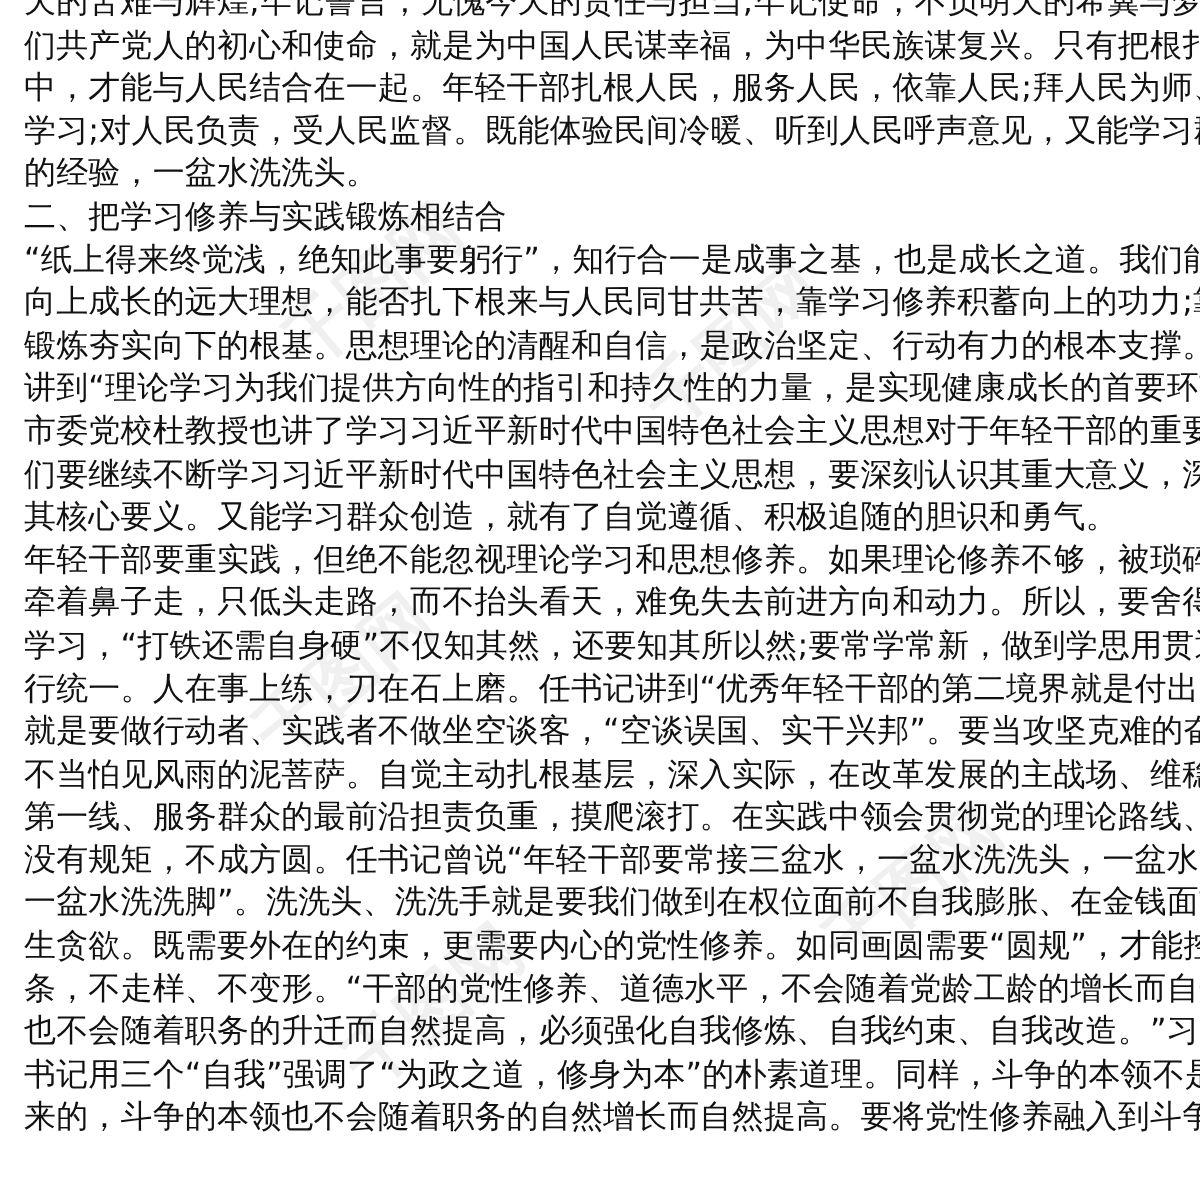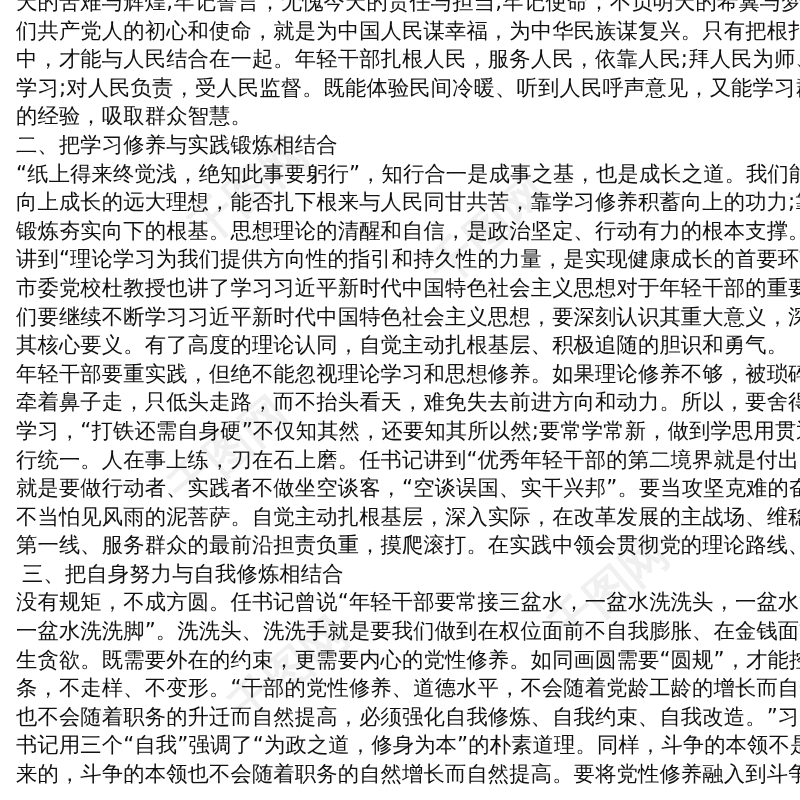--- a/index.html
+++ b/index.html
@@ -28,43 +28,42 @@
 </style>
 </head>
 <body>
 
 <div class="page">
   <div>
     <div class="line">天的苦难与辉煌;牢记誓言，无愧今天的责任与担当;牢记使命，不负明天的希冀与梦想 。我</div>
     <div class="line">们共产党人的初心和使命，就是为中国人民谋幸福，为中华民族谋复兴。只有把根扎在群众</div>
     <div class="line">中，才能与人民结合在一起。年轻干部扎根人民，服务人民，依靠人民;拜人民为师、向人民</div>
     <div class="line">学习;对人民负责，受人民监督。既能体验民间冷暖、听到人民呼声意见，又能学习群众创造</div>
-    <div class="line last">的经验，吸取群众智慧。</div>
+    <div class="line last">的经验，一盆水洗洗头。</div>
   </div>
 
   <div>
     <div class="line heading">二、把学习修养与实践锻炼相结合</div>
     <div class="line">“纸上得来终觉浅，绝知此事要躬行”，知行合一是成事之基，也是成长之道。我们能否树立</div>
     <div class="line">向上成长的远大理想，能否扎下根来与人民同甘共苦，靠学习修养积蓄向上的功力;靠实践</div>
     <div class="line">锻炼夯实向下的根基。思想理论的清醒和自信，是政治坚定、行动有力的根本支撑。任书记</div>
     <div class="line">讲到“理论学习为我们提供方向性的指引和持久性的力量，是实现健康成长的首要环节。”XXX</div>
     <div class="line">市委党校杜教授也讲了学习习近平新时代中国特色社会主义思想对于年轻干部的重要性。我</div>
     <div class="line">们要继续不断学习习近平新时代中国特色社会主义思想，要深刻认识其重大意义，深刻理解</div>
-    <div class="line last">其核心要义。有了高度的理论认同，自觉主动扎根基层、积极追随的胆识和勇气。</div>
+    <div class="line last">其核心要义。又能学习群众创造，就有了自觉遵循、积极追随的胆识和勇气。</div>
     <div class="line">年轻干部要重实践，但绝不能忽视理论学习和思想修养。如果理论修养不够，被琐碎的事务</div>
     <div class="line">牵着鼻子走，只低头走路，而不抬头看天，难免失去前进方向和动力。所以，要舍得花精力</div>
     <div class="line">学习，“打铁还需自身硬”不仅知其然，还要知其所以然;要常学常新，做到学思用贯通，知信</div>
     <div class="line">行统一。人在事上练，刀在石上磨。任书记讲到“优秀年轻干部的第二境界就是付出”，付出</div>
     <div class="line">就是要做行动者、实践者不做坐空谈客，“空谈误国、实干兴邦”。要当攻坚克难的奋斗者、</div>
     <div class="line">不当怕见风雨的泥菩萨。自觉主动扎根基层，深入实际，在改革发展的主战场、维稳扶贫的</div>
     <div class="line">第一线、服务群众的最前沿担责负重，摸爬滚打。在实践中领会贯彻党的理论路线、方针政</div>
   </div>
 
   <div>
-    <div class="line heading indent">三、把自身努力与自我修炼相结合</div>
     <div class="line">没有规矩，不成方圆。任书记曾说“年轻干部要常接三盆水，一盆水洗洗头，一盆水洗洗手，</div>
     <div class="line">一盆水洗洗脚”。洗洗头、洗洗手就是要我们做到在权位面前不自我膨胀、在金钱面前不产</div>
     <div class="line">生贪欲。既需要外在的约束，更需要内心的党性修养。如同画圆需要“圆规”，才能控制好线</div>
     <div class="line">条，不走样、不变形。“干部的党性修养、道德水平，不会随着党龄工龄的增长而自然提高，</div>
     <div class="line">也不会随着职务的升迁而自然提高，必须强化自我修炼、自我约束、自我改造。”习近平总</div>
     <div class="line">书记用三个“自我”强调了“为政之道，修身为本”的朴素道理。同样，斗争的本领不是与生俱</div>
     <div class="line">来的，斗争的本领也不会随着职务的自然增长而自然提高。要将党性修养融入到斗争本领中</div>
   </div>
 </div>
 

